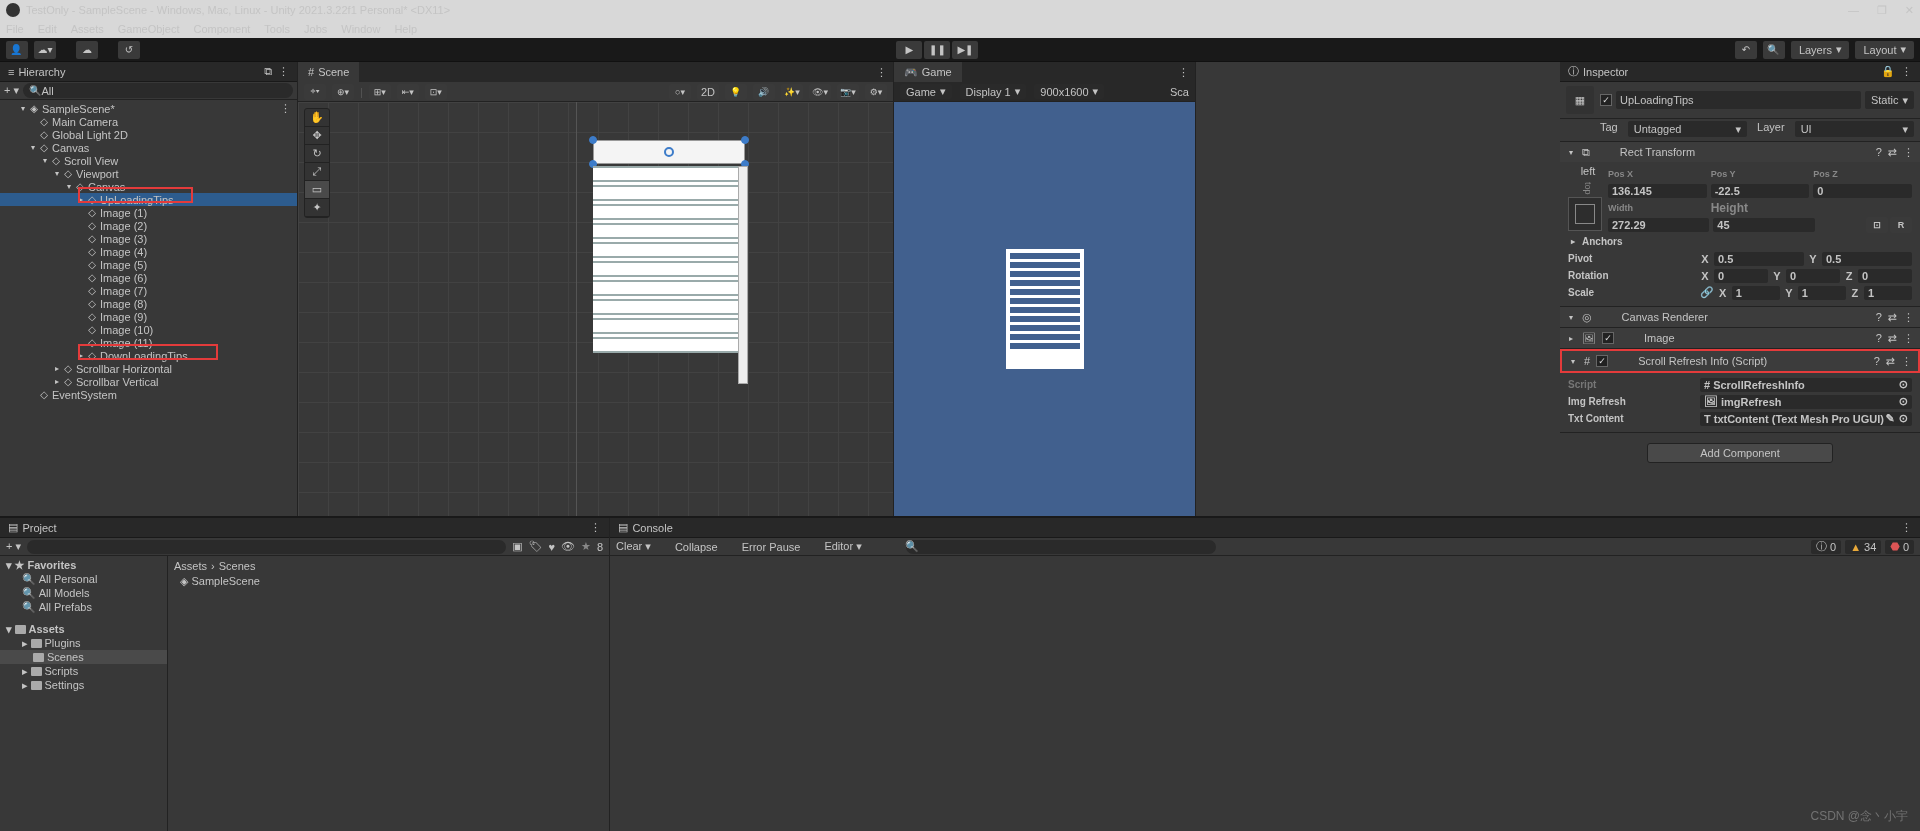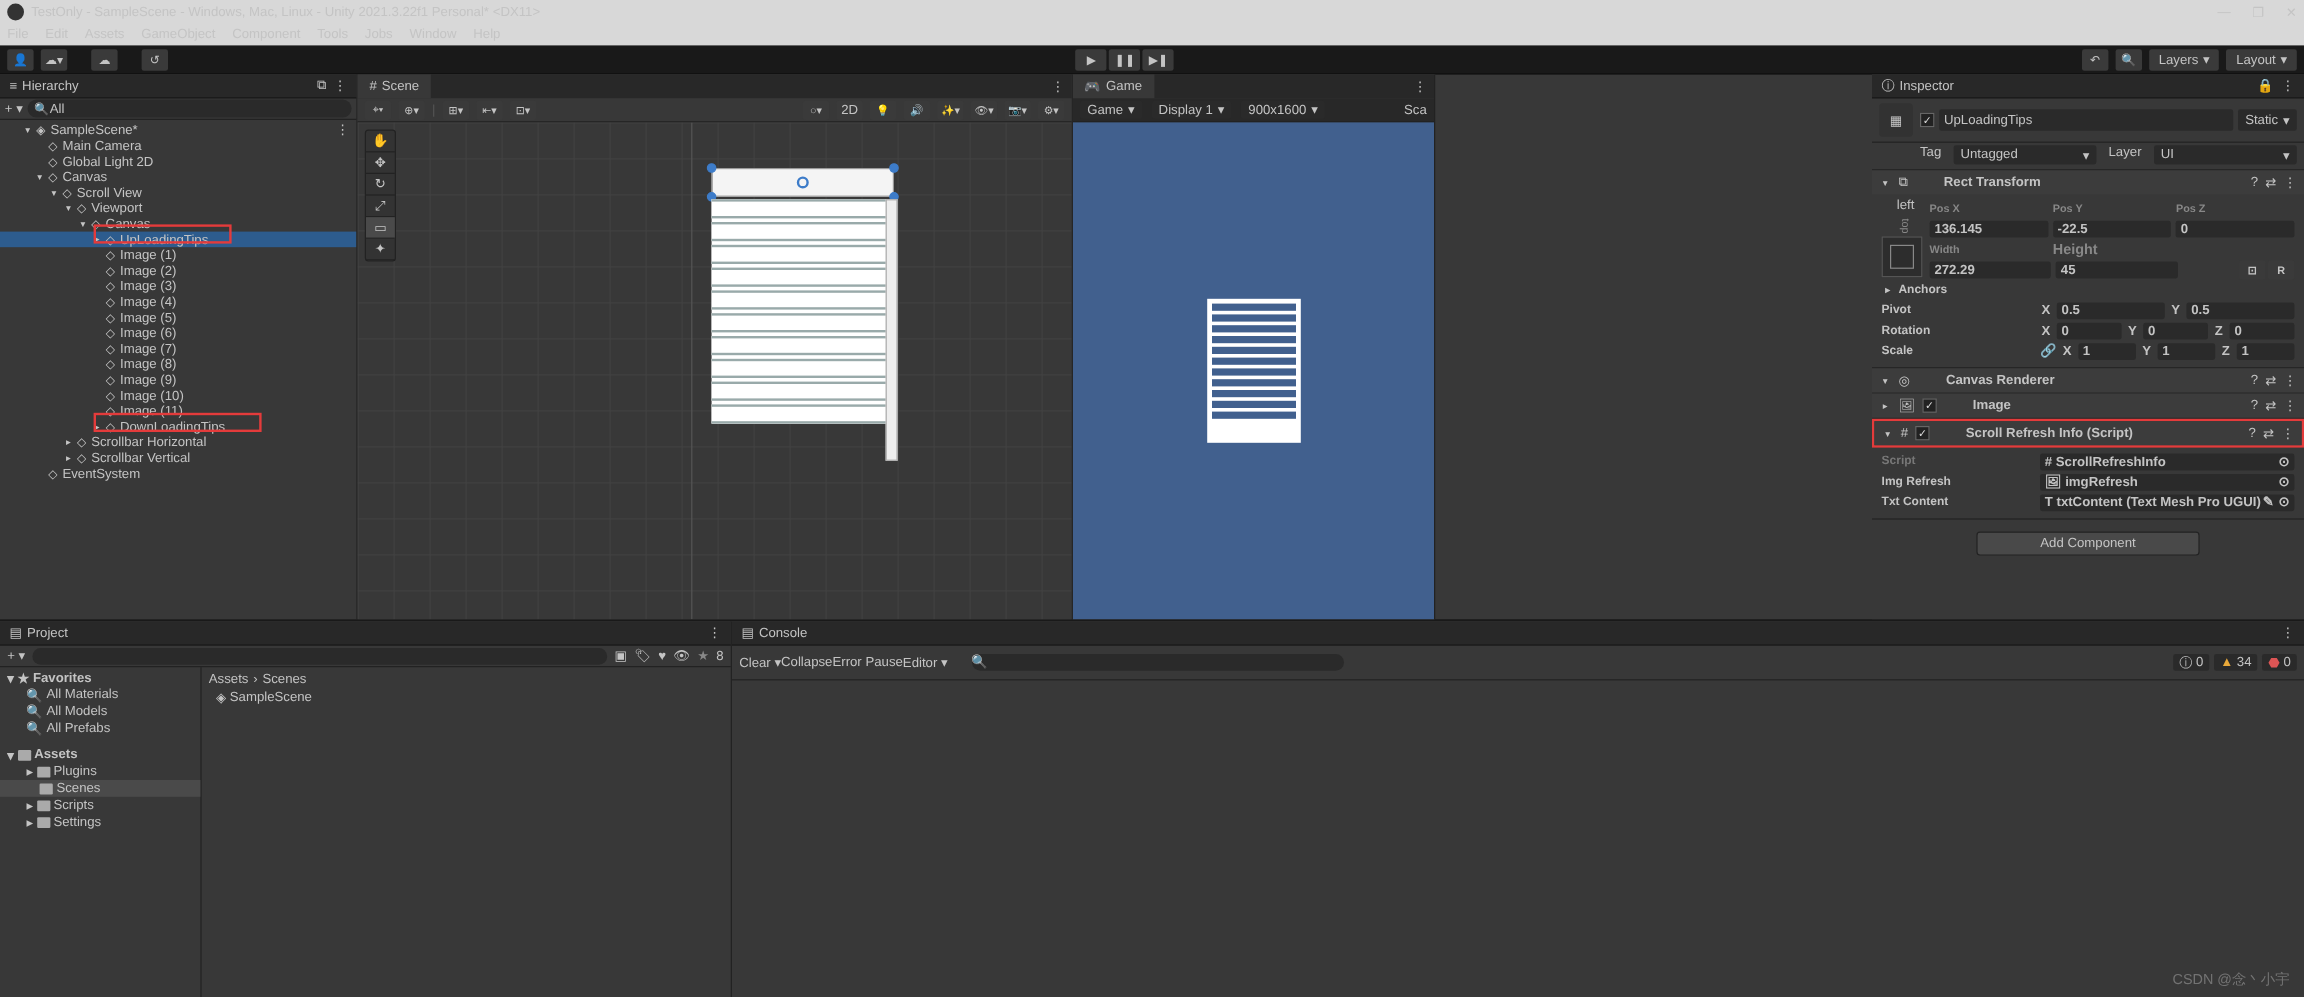--- a/index.html
+++ b/index.html
@@ -59,21 +59,21 @@
 .inspector { width: 360px; background: #383838; display: flex; flex-direction: column; }
 .insp-header { padding: 4px 6px; display: flex; align-items: center; gap: 6px; border-bottom: 1px solid #222; }
 .insp-cube { width: 28px; height: 28px; background: #323232; border-radius: 3px; display: flex; align-items: center; justify-content: center; }
 .insp-name-row { flex: 1; display: flex; align-items: center; gap: 4px; }
 .insp-name { flex: 1; height: 18px; background: #2a2a2a; border-radius: 2px; padding: 0 4px; display: flex; align-items: center; }
 .insp-static { height: 18px; padding: 0 6px; background: #2a2a2a; border-radius: 2px; display: flex; align-items: center; gap: 4px; }
 .insp-tag-row { padding: 2px 6px 4px 40px; display: flex; gap: 10px; border-bottom: 1px solid #222; font-size: 10px; }
 .insp-drop { background: #2a2a2a; height: 16px; padding: 0 6px; border-radius: 2px; display: flex; align-items: center; justify-content: space-between; min-width: 80px; }
 .component { border-bottom: 1px solid #222; }
 .comp-header { height: 20px; display: flex; align-items: center; gap: 6px; padding: 0 6px; background: #3c3c3c; }
-.comp-header .title { flex: 1; font-weight: bold; padding-left: 24px; }
+.comp-header .title { flex: 1; font-weight: normal; padding-left: 24px; }
 .comp-icons { display: flex; gap: 6px; font-size: 11px; }
 .comp-body { padding: 3px 8px 5px 8px; }
 .prop-row { display: flex; align-items: center; height: 17px; gap: 4px; font-weight: bold; }
 .prop-label { width: 128px; font-size: 10px; }
 .prop-field { flex: 1; height: 14px; background: #2a2a2a; border-radius: 2px; padding: 0 4px; display: flex; align-items: center; font-size: 10px; }
 .xyz-label { width: 10px; text-align: center; }
 .anchor-box { width: 34px; height: 34px; border: 1px solid #555; background: #2d2d2d; margin: 2px 6px 0 0; position: relative; }
 .anchor-box::before { content:""; position:absolute; inset:6px; border:1px solid #888; }
 .red-box2 { border: 2px solid #e43b3b; }
 .add-component { margin: 10px auto; width: 186px; height: 20px; background: #494949; border: 1px solid #222; border-radius: 3px; display: flex; align-items: center; justify-content: center; }
@@ -84,21 +84,21 @@
 .proj-search { flex: 1; height: 14px; background: #2a2a2a; border-radius: 8px; }
 .proj-content { flex: 1; display: flex; }
 .proj-tree { width: 168px; border-right: 1px solid #222; padding: 2px 0; }
 .proj-row { height: 14px; display: flex; align-items: center; padding-left: 6px; gap: 3px; font-size: 10px; }
 .proj-row.header { font-weight: bold; }
 .proj-row.sel { background: #4a4a4a; }
 .folder-icon { width: 11px; height: 9px; background: #aaa; border-radius: 1px; display: inline-block; }
 .proj-list { flex: 1; padding: 2px 6px; }
 .crumb { height: 16px; display: flex; align-items: center; gap: 4px; font-size: 10px; color: #aaa; }
 .console { flex: 1; background: #383838; display: flex; flex-direction: column; }
-.console .toolbar2 { height: 29px; display: flex; align-items: center; gap: 0; padding: 0 6px; border-bottom: 1px solid #222; }
+.console .toolbar2 { height: 18px; display: flex; align-items: center; gap: 24px; padding: 0 6px; border-bottom: 1px solid #222; }
 .console-right { margin-left: auto; display: flex; align-items: center; gap: 4px; }
 .badge { height: 14px; padding: 0 5px; background: #2a2a2a; border-radius: 2px; display: flex; align-items: center; gap: 3px; font-size: 10px; }
 .console-search { width: 310px; height: 14px; background: #2a2a2a; border-radius: 8px; }
 .watermark { position: absolute; right: 12px; bottom: 6px; color: #999; font-size: 12px; opacity: .6; }
 .chk { width:12px; height:12px; border:1px solid #666; background:#222; display:inline-flex; align-items:center; justify-content:center; font-size:9px; }
 .chk.on::before { content:"✓"; color:#ddd; }
 .objref { display:flex; align-items:center; gap:3px; }
 </style>
 </head>
 <body>
@@ -642,21 +642,21 @@
     </div>
     <div class="proj-content">
       <div class="proj-tree">
         <div class="proj-row header">
             <span>▾</span>
             <span>★</span>
             <span>Favorites</span>
           </div>
         <div class="proj-row" style="padding-left:22px">
             <span>🔍</span>
-            <span>All Materials</span>
+            <span>All Personal</span>
           </div>
         <div class="proj-row" style="padding-left:22px">
             <span>🔍</span>
             <span>All Models</span>
           </div>
         <div class="proj-row" style="padding-left:22px">
             <span>🔍</span>
             <span>All Prefabs</span>
           </div>
         <div style="height:8px"></div>

